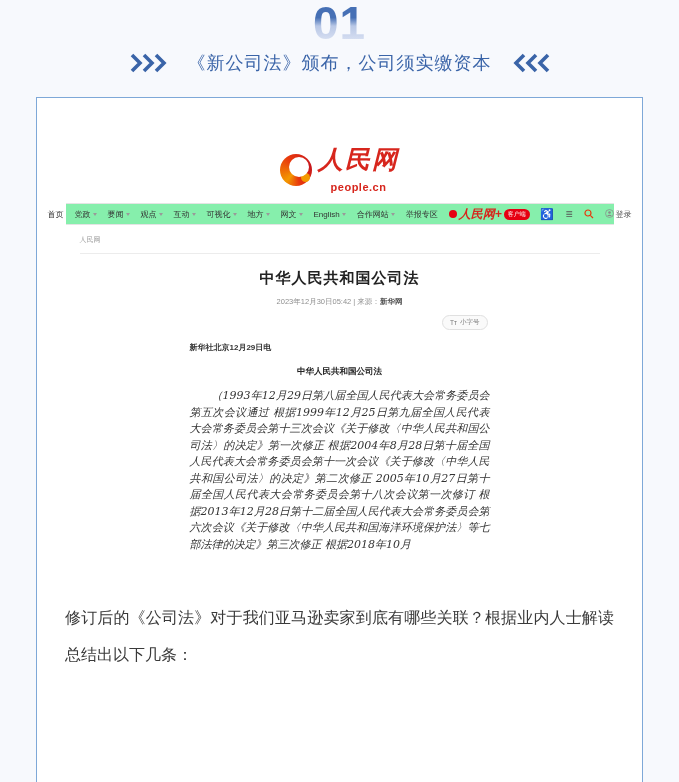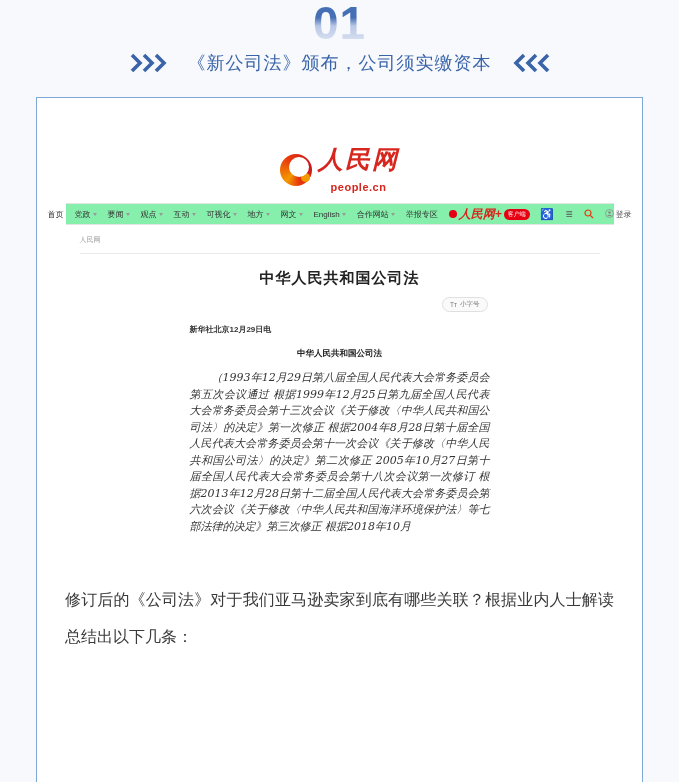--- a/index.html
+++ b/index.html
@@ -212,20 +212,23 @@
           <path d="M2.4 7.8 A3 3 0 0 1 7.6 7.8" fill="#888"></path>
         </svg>
         <span>登录</span>
       </span>
     </div>
 
     <div class="shot-page">
       <div class="shot-breadcrumb">人民网</div>
       <hr class="shot-hr">
       <div class="shot-title">中华人民共和国公司法</div>
+      <div class="shot-meta">
+        <span>2023年12月30日05:42 | 来源：</span><b>新华网</b>
+      </div>
       <div class="fs-row">
         <span class="fs-pill">
           <span>Tт</span>
           <span>小字号</span>
         </span>
       </div>
       <div class="law-col">
         <div class="dateline">新华社北京12月29日电</div>
         <div class="law-title">中华人民共和国公司法</div>
         <div class="law-text">（1993年12月29日第八届全国人民代表大会常务委员会第五次会议通过 根据1999年12月25日第九届全国人民代表大会常务委员会第十三次会议《关于修改〈中华人民共和国公司法〉的决定》第一次修正 根据2004年8月28日第十届全国人民代表大会常务委员会第十一次会议《关于修改〈中华人民共和国公司法〉的决定》第二次修正 2005年10月27日第十届全国人民代表大会常务委员会第十八次会议第一次修订 根据2013年12月28日第十二届全国人民代表大会常务委员会第六次会议《关于修改〈中华人民共和国海洋环境保护法〉等七部法律的决定》第三次修正 根据2018年10月</div>

